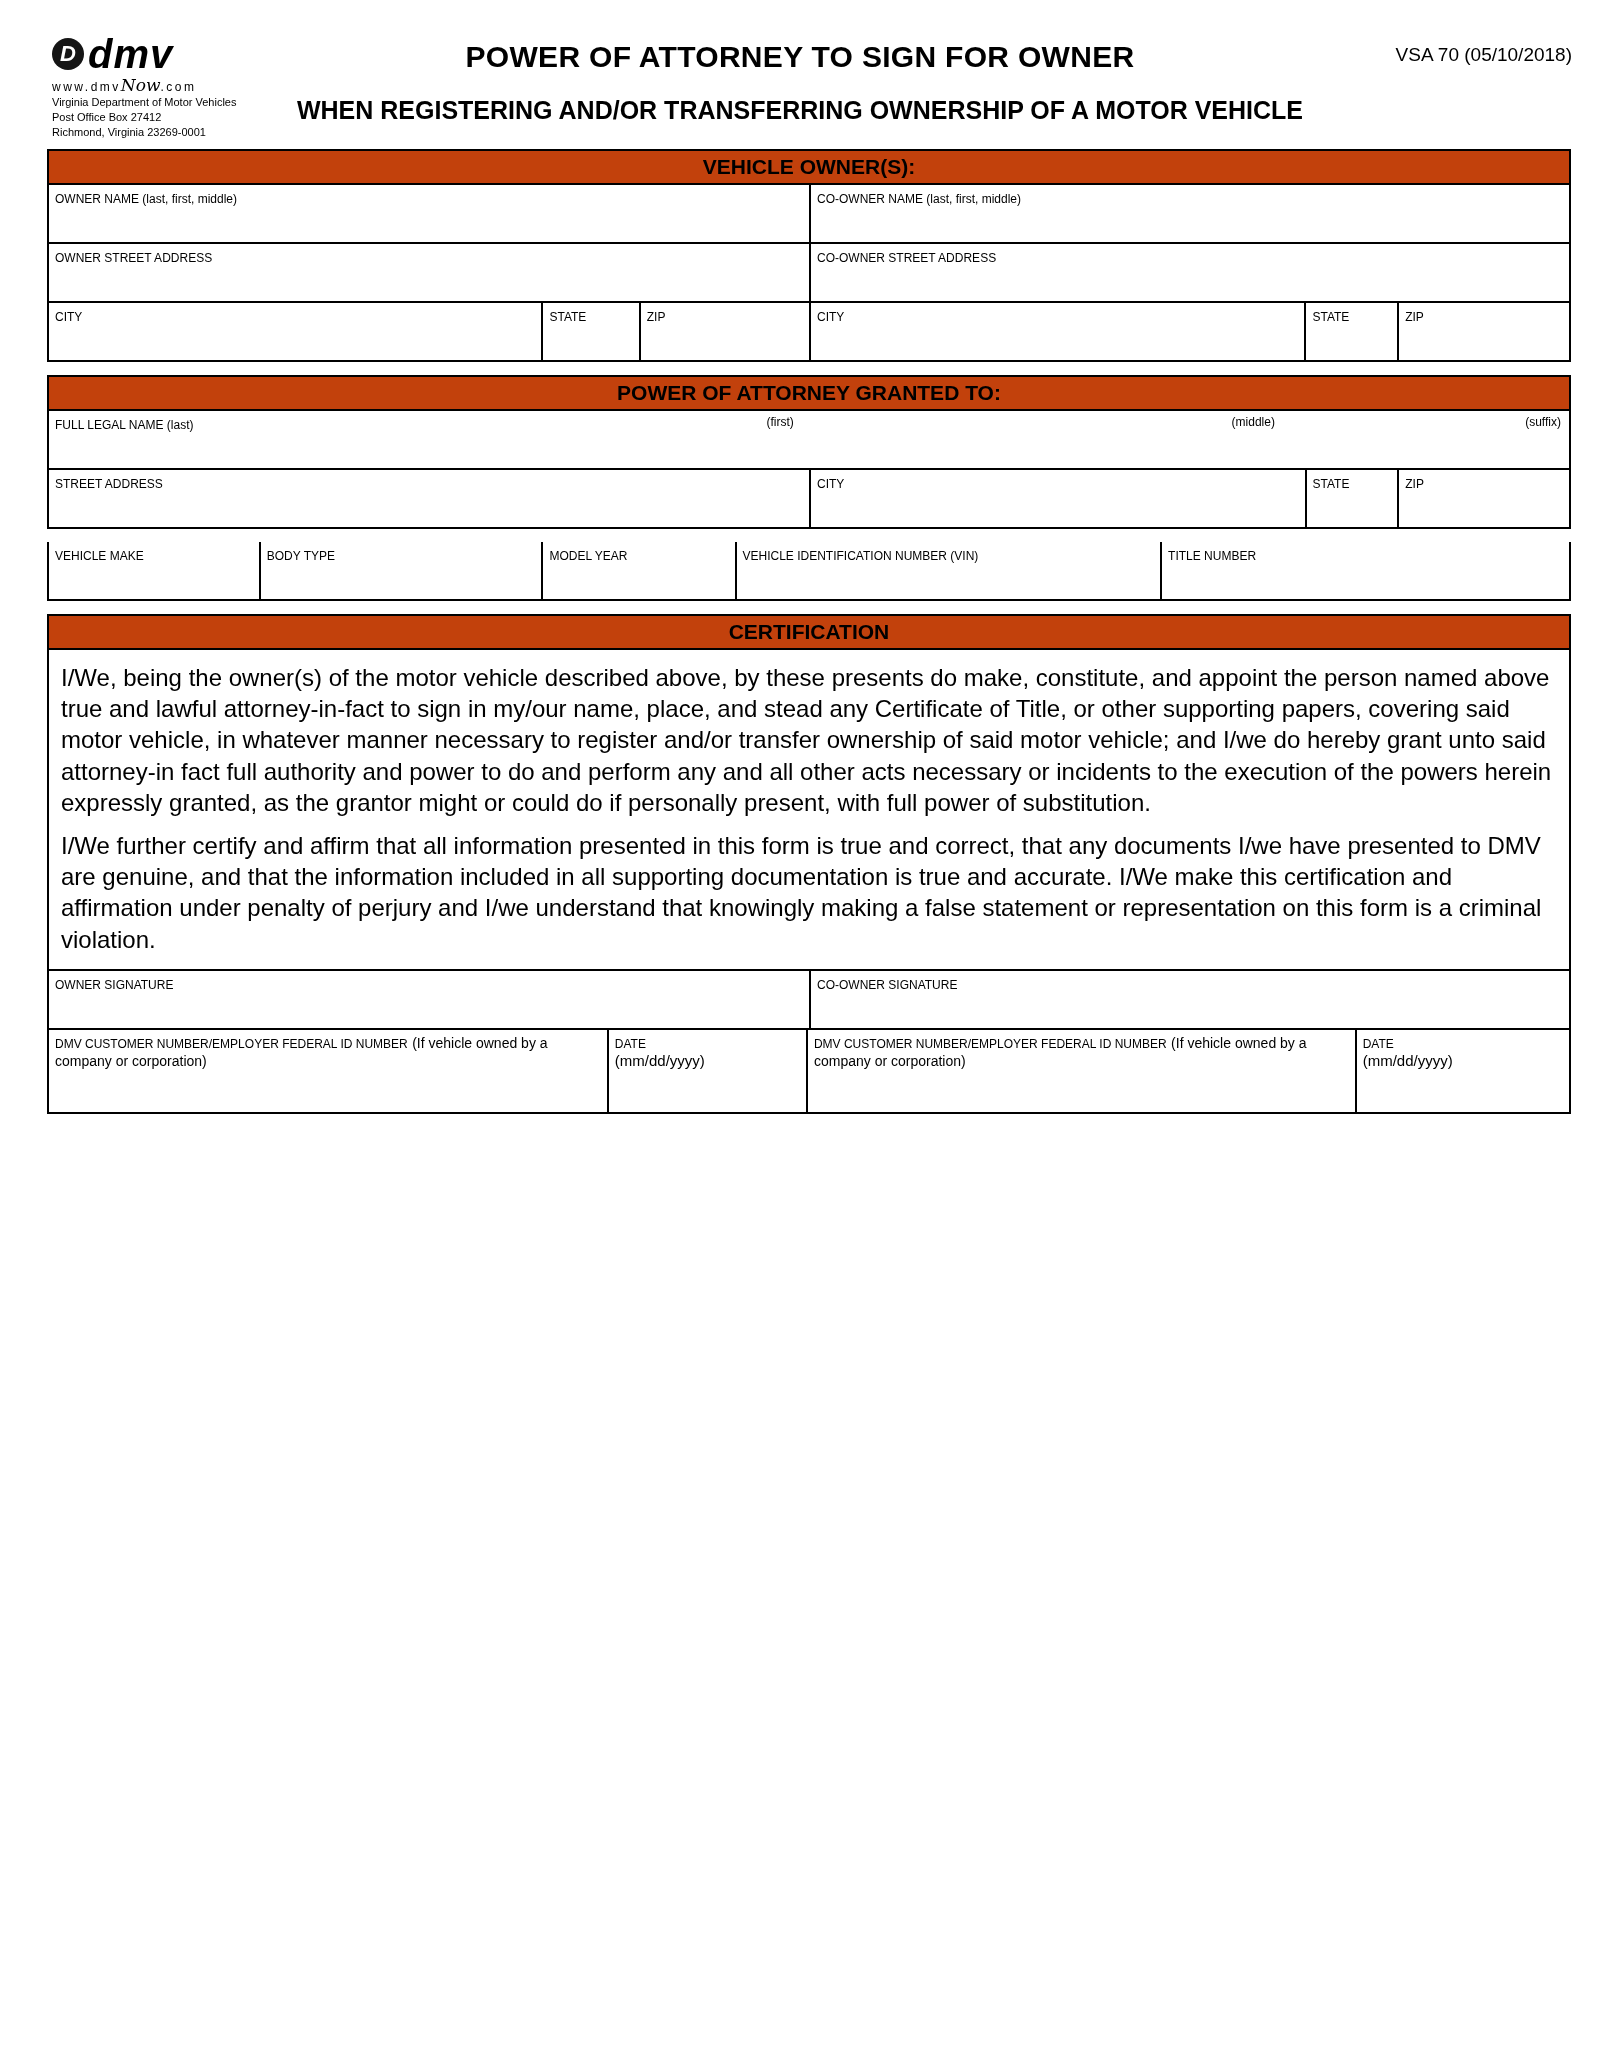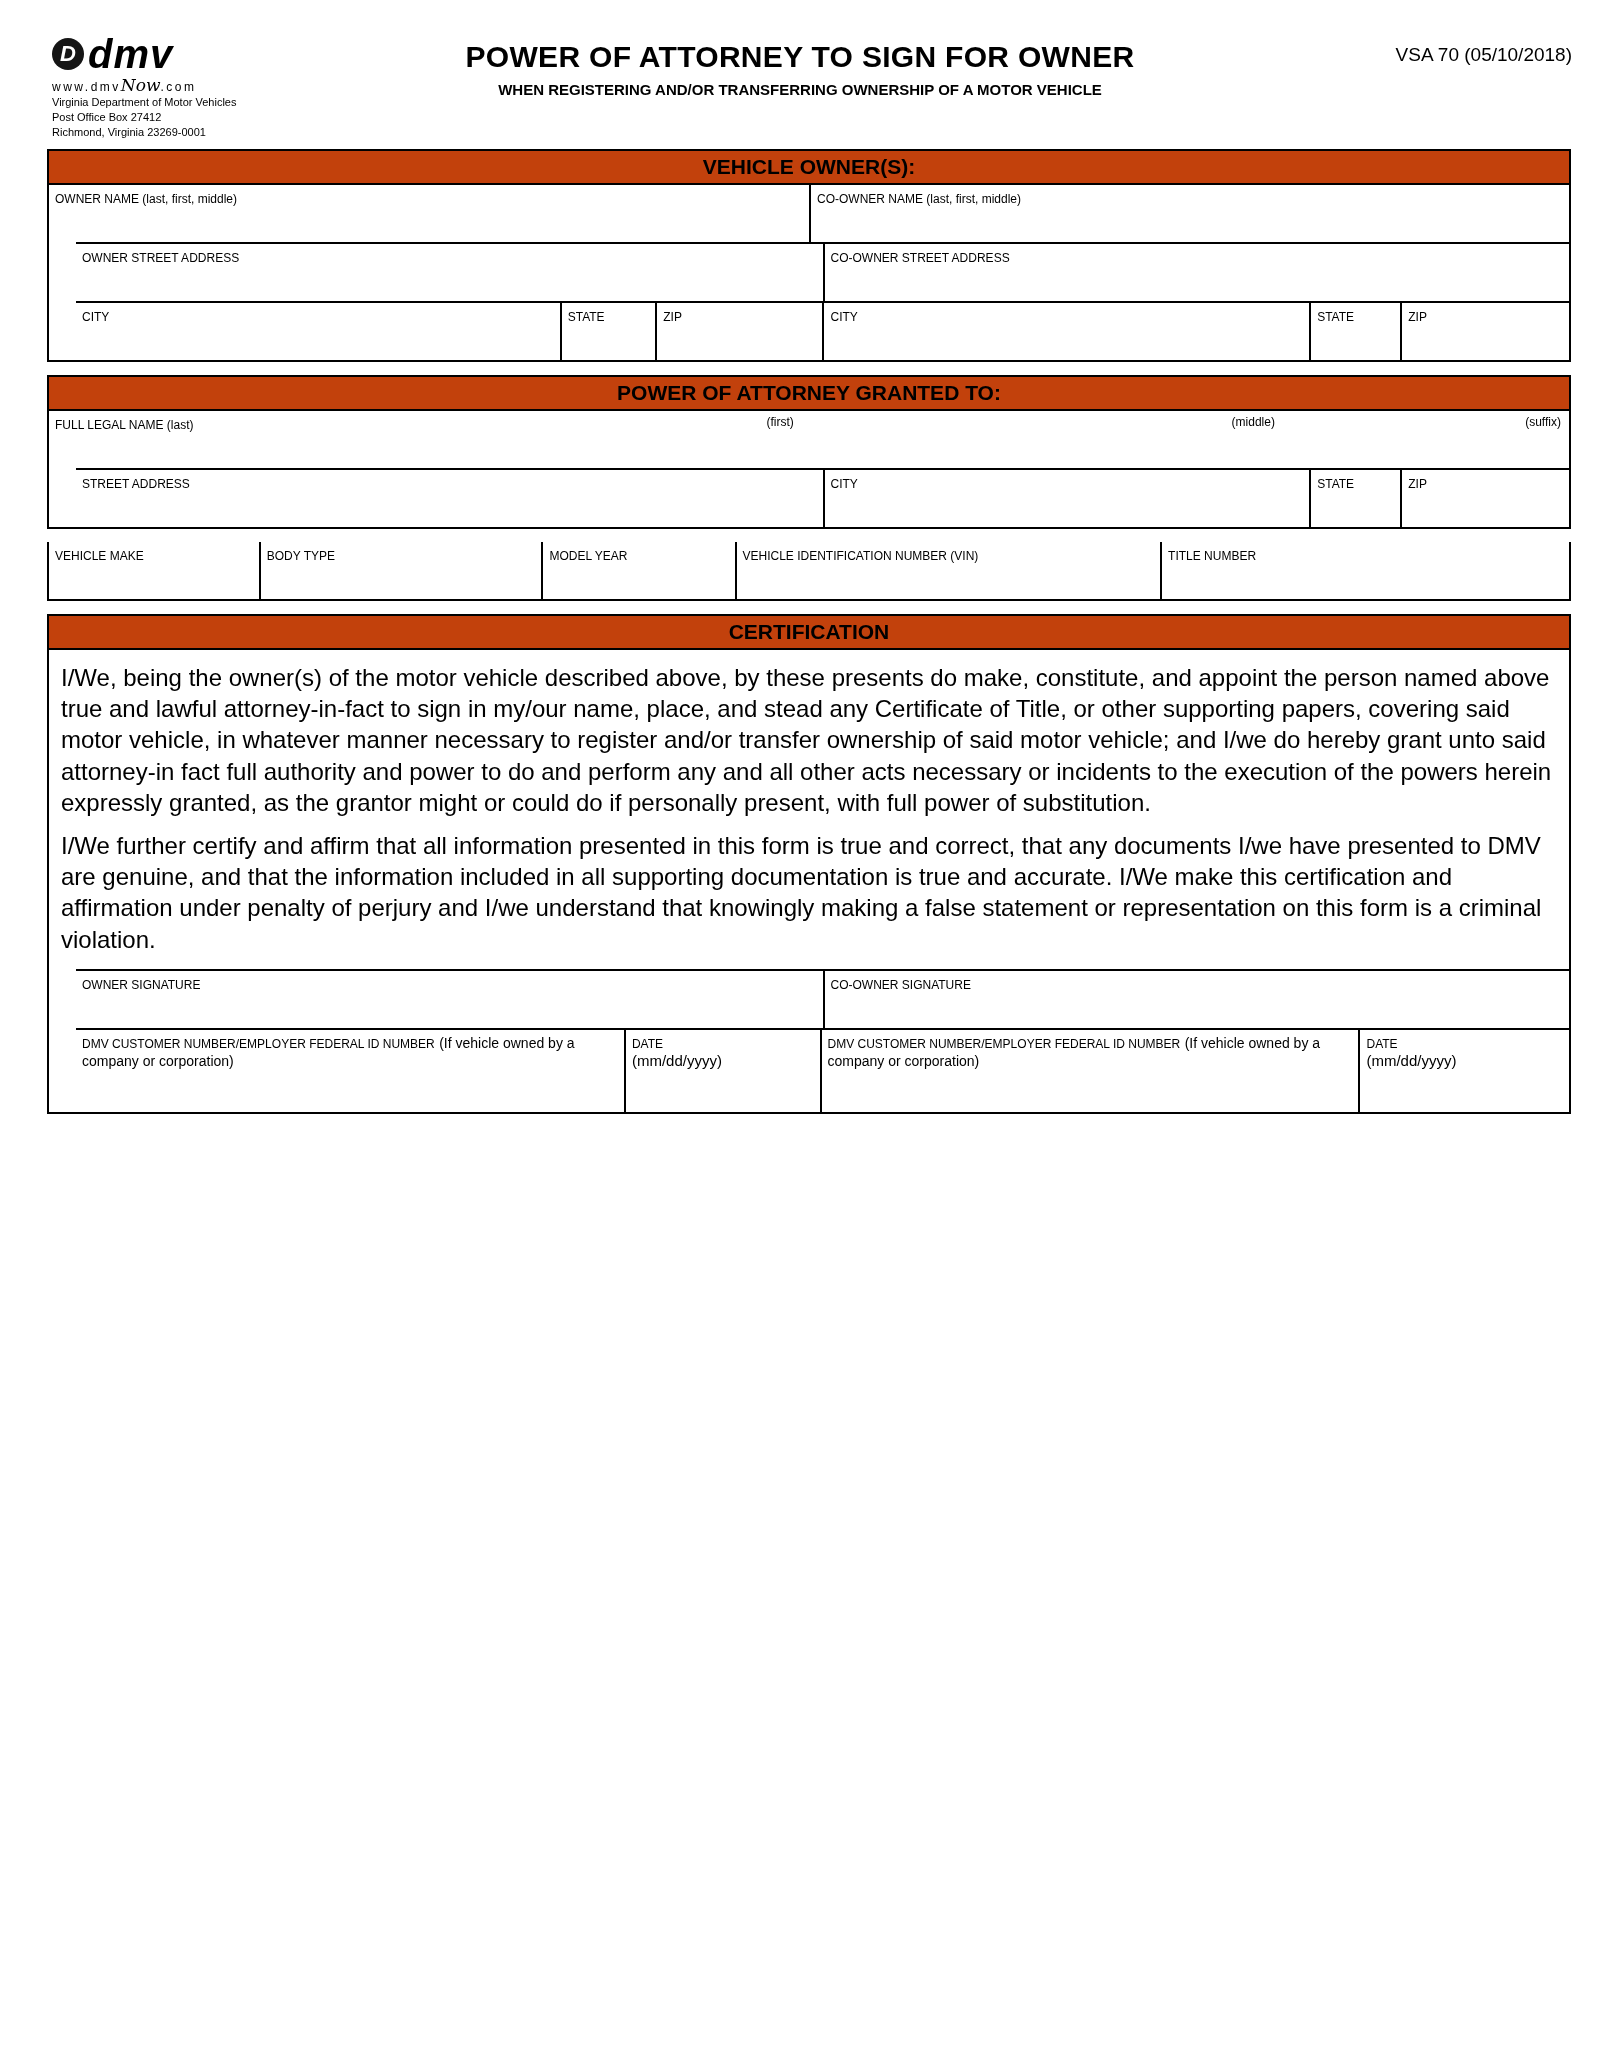--- a/index.html
+++ b/index.html
@@ -13,32 +13,32 @@
   .logo-mark { width:32px; height:32px; border-radius:50%; background:#151515; color:#fff;
                display:inline-flex; align-items:center; justify-content:center;
                font-weight:bold; font-style:italic; font-size:22px; }
   .logo-dmv { font-size:40px; font-weight:bold; font-style:italic; letter-spacing:1px; line-height:1; }
   .logo-web { font-size:12px; letter-spacing:2.5px; margin-top:1px; }
   .logo-now { font-family:"DejaVu Serif", serif; font-style:italic; font-size:17px; letter-spacing:0; }
   .logo-line { font-size:11px; line-height:1.25; margin-top:1px; }
 
   .title-block { position:absolute; left:290px; right:290px; top:40px; text-align:center; }
   .form-title { font-size:30px; font-weight:bold; letter-spacing:0.3px; }
-  .form-subtitle { font-size:15px; font-weight:bold; margin-top:7px; }
+  .form-subtitle { font-size:25px; font-weight:bold; margin-top:22px; }
   .form-number { position:absolute; right:28px; top:44px; font-size:19px; }
 
   
   .formwrap { position:absolute; left:47px; top:149px; width:1524px; }
   .section { margin-top:13px; }
   .section:first-child { margin-top:0; }
   .bar { border:2px solid #000; background:#c2410c; font-weight:bold; font-size:21px;
          text-align:center; padding:4px 0; }
   .tbl { border:2px solid #000; border-top:none; }
   .row { display:flex; }
-  .row + .row { border-top:2px solid #000;margin-left:27px; }
+  .row + .row { border-top:2px solid #000; }
   .cell { position:relative; min-height:57px; padding:4px 6px; }
   .cell + .cell { border-left:2px solid #000; }
   .lbl { font-size:12px; }
   .note { font-size:14px; }
 
   .w50   { flex:0 0 50%; }
   .w-city  { flex:0 0 32.4%; }
   .w-state { flex:0 0 6.4%; }
   .w-zip   { flex:0 0 11.2%; }
   .w-city2 { flex:0 0 32.6%; }

